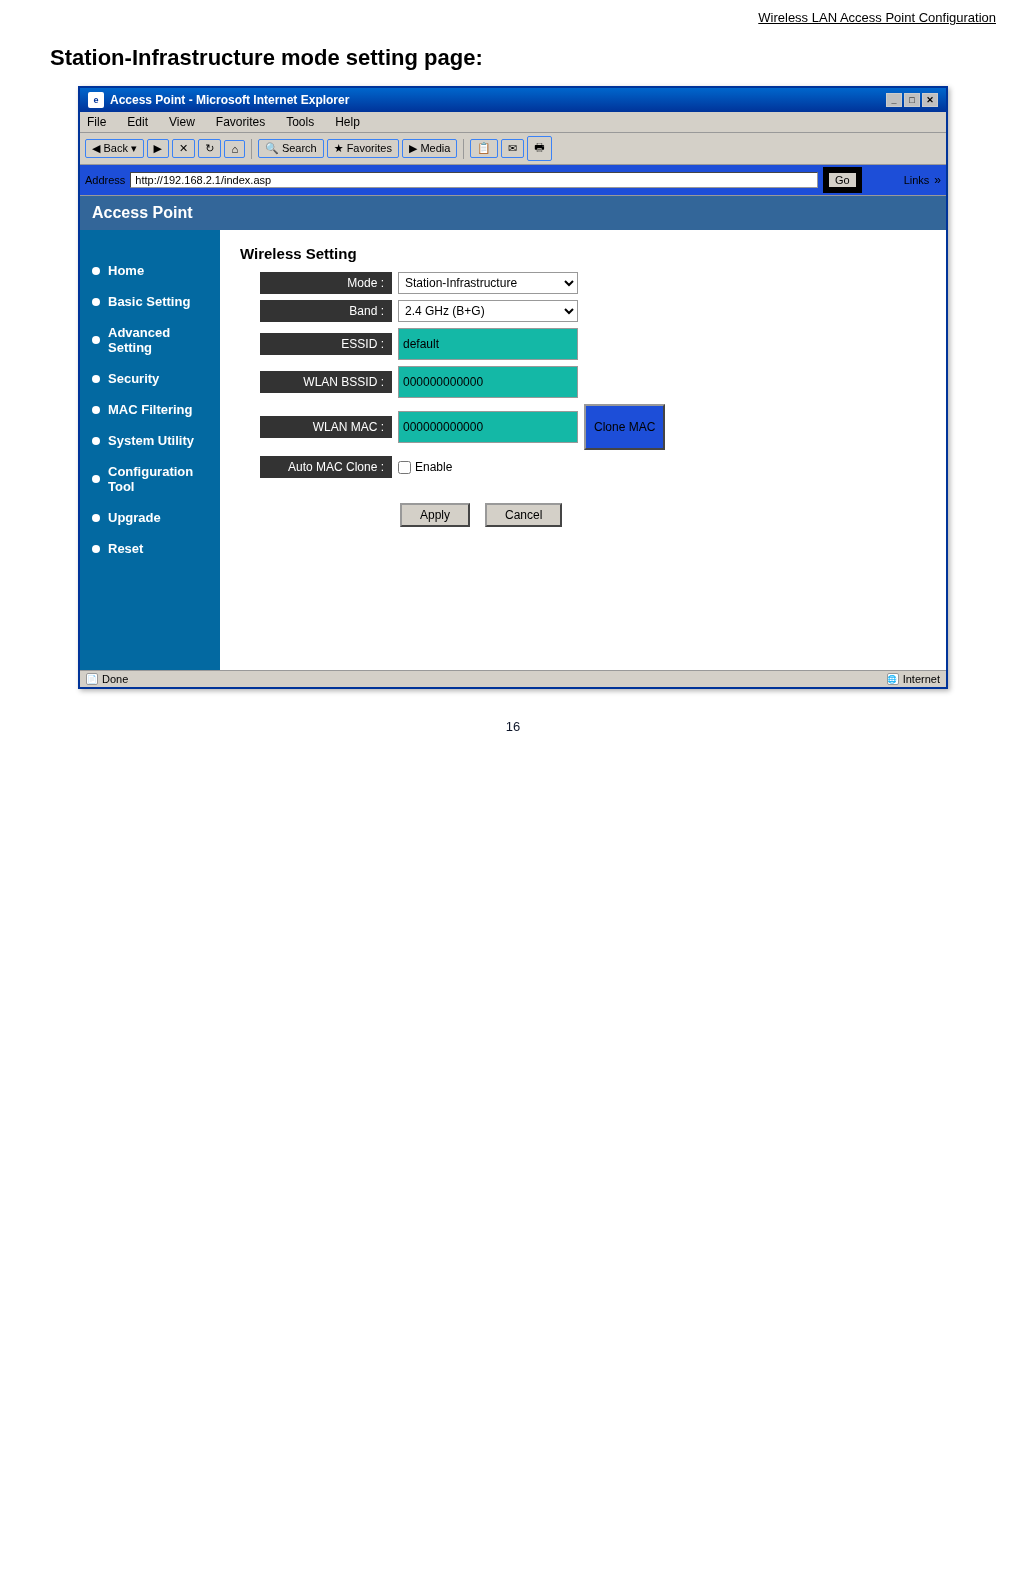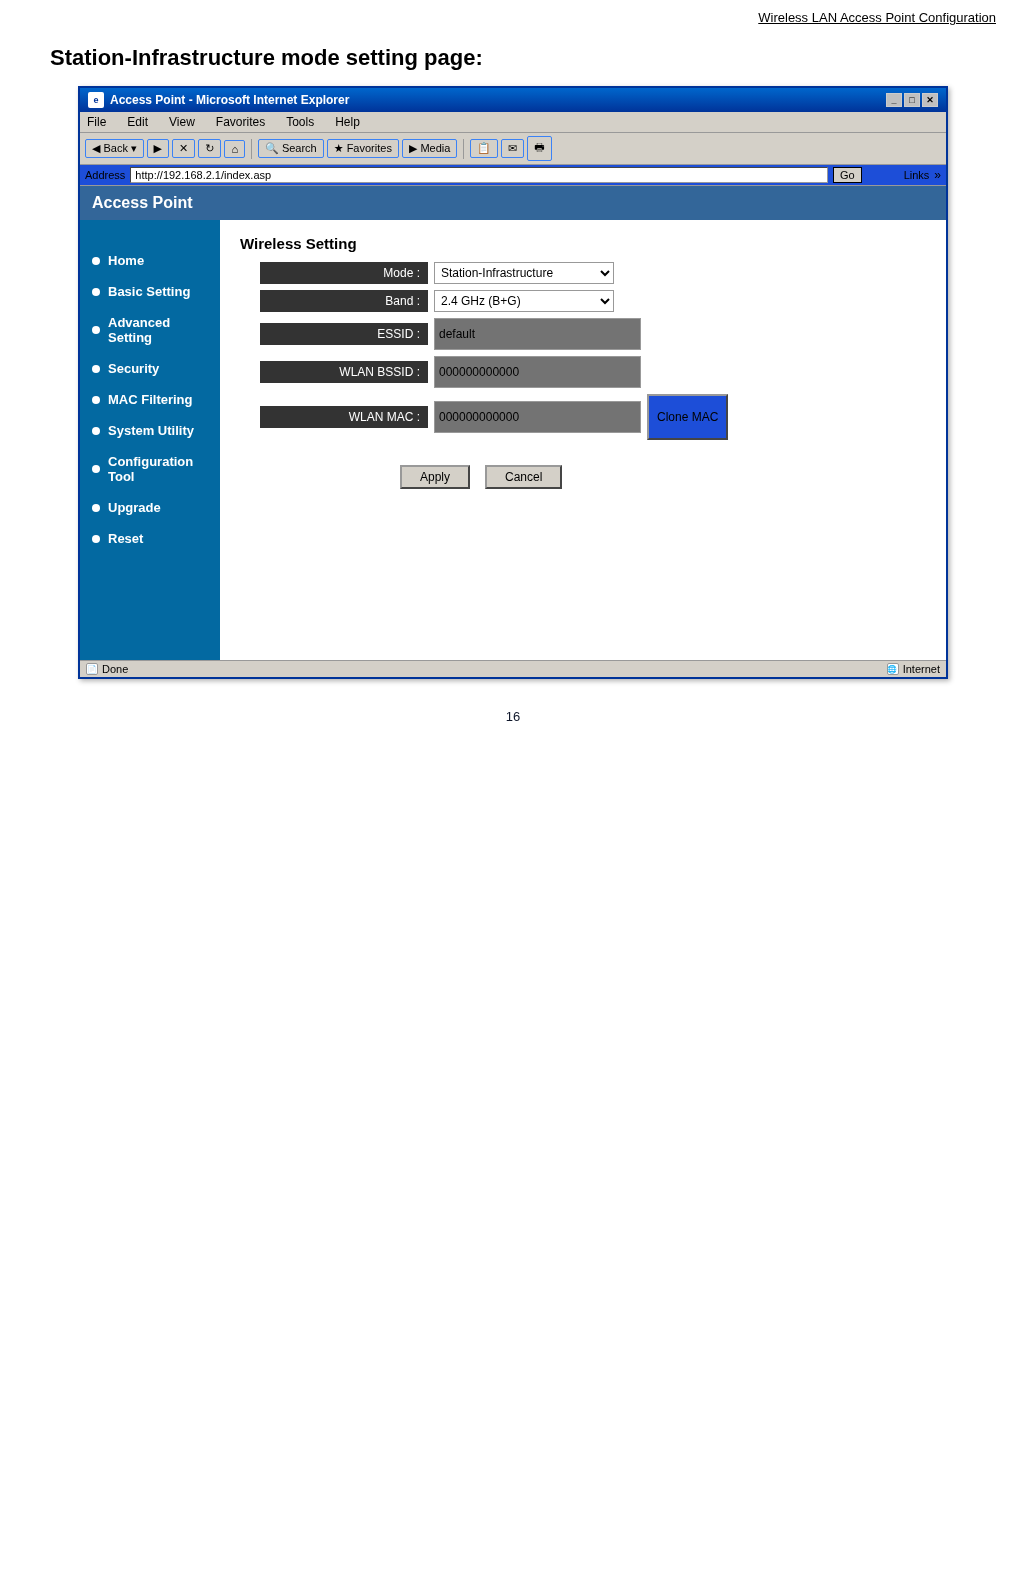--- a/index.html
+++ b/index.html
@@ -150,21 +150,21 @@
     .address-input {
       flex: 1;
       background: #fff;
       border: 1px inset #999;
       padding: 1px 4px;
       font-size: 11px;
     }
 
     .address-go-btn {
       background: #d4d0c8;
-      border: 1px solid #000000;
+      border: 6px solid #000000;
       padding: 1px 6px;
       font-size: 11px;
       cursor: pointer;
     }
 
     .address-links {
       font-size: 11px;
       color: #000;
       padding-left: 37px;
     }
@@ -247,21 +247,21 @@
       align-items: center;
       margin-bottom: 6px;
     }
 
     .form-label-cell {
       background: #333;
       color: #fff;
       font-size: 12px;
       text-align: right;
       padding: 4px 8px;
-      width: 168px;
+      width: 132px;
       flex-shrink: 0;
     }
 
     .form-input-cell {
       padding-left: 6px;
       display: flex;
       align-items: center;
       gap: 6px;
     }
 
@@ -270,22 +270,22 @@
       padding: 2px;
       border: 1px solid #999;
       background: #fff;
       min-width: 180px;
     }
 
     .form-input {
       font-size: 12px;
       padding: 8px 4px;
       border: 1px solid #999;
-      background: #737373;
-      width: 207px;
+      background: #14b8a6;
+      width: 180px;
     }
 
     .clone-mac-btn {
       background: #1d4ed8;
       border: 2px outset #999;
       padding: 14px 8px;
       font-size: 12px;
       cursor: pointer;
     }
 
@@ -508,20 +508,29 @@
           </div>
 
           <div class="form-row">
             <div class="form-label-cell">WLAN MAC :</div>
             <div class="form-input-cell">
               <input class="form-input" type="text" value="000000000000" style="">
               <button class="clone-mac-btn">Clone MAC</button>
             </div>
           </div>
 
+          <div class="form-row">
+            <div class="form-label-cell">Auto MAC Clone :</div>
+            <div class="form-input-cell">
+              <label class="checkbox-label">
+                <input type="checkbox" style="">
+                <span>Enable</span>
+              </label>
+            </div>
+          </div>
 
         </div>
 
         <div class="form-buttons">
           <button class="apply-btn">Apply</button>
           <button class="cancel-btn">Cancel</button>
         </div>
 
       </div>
     </div>

